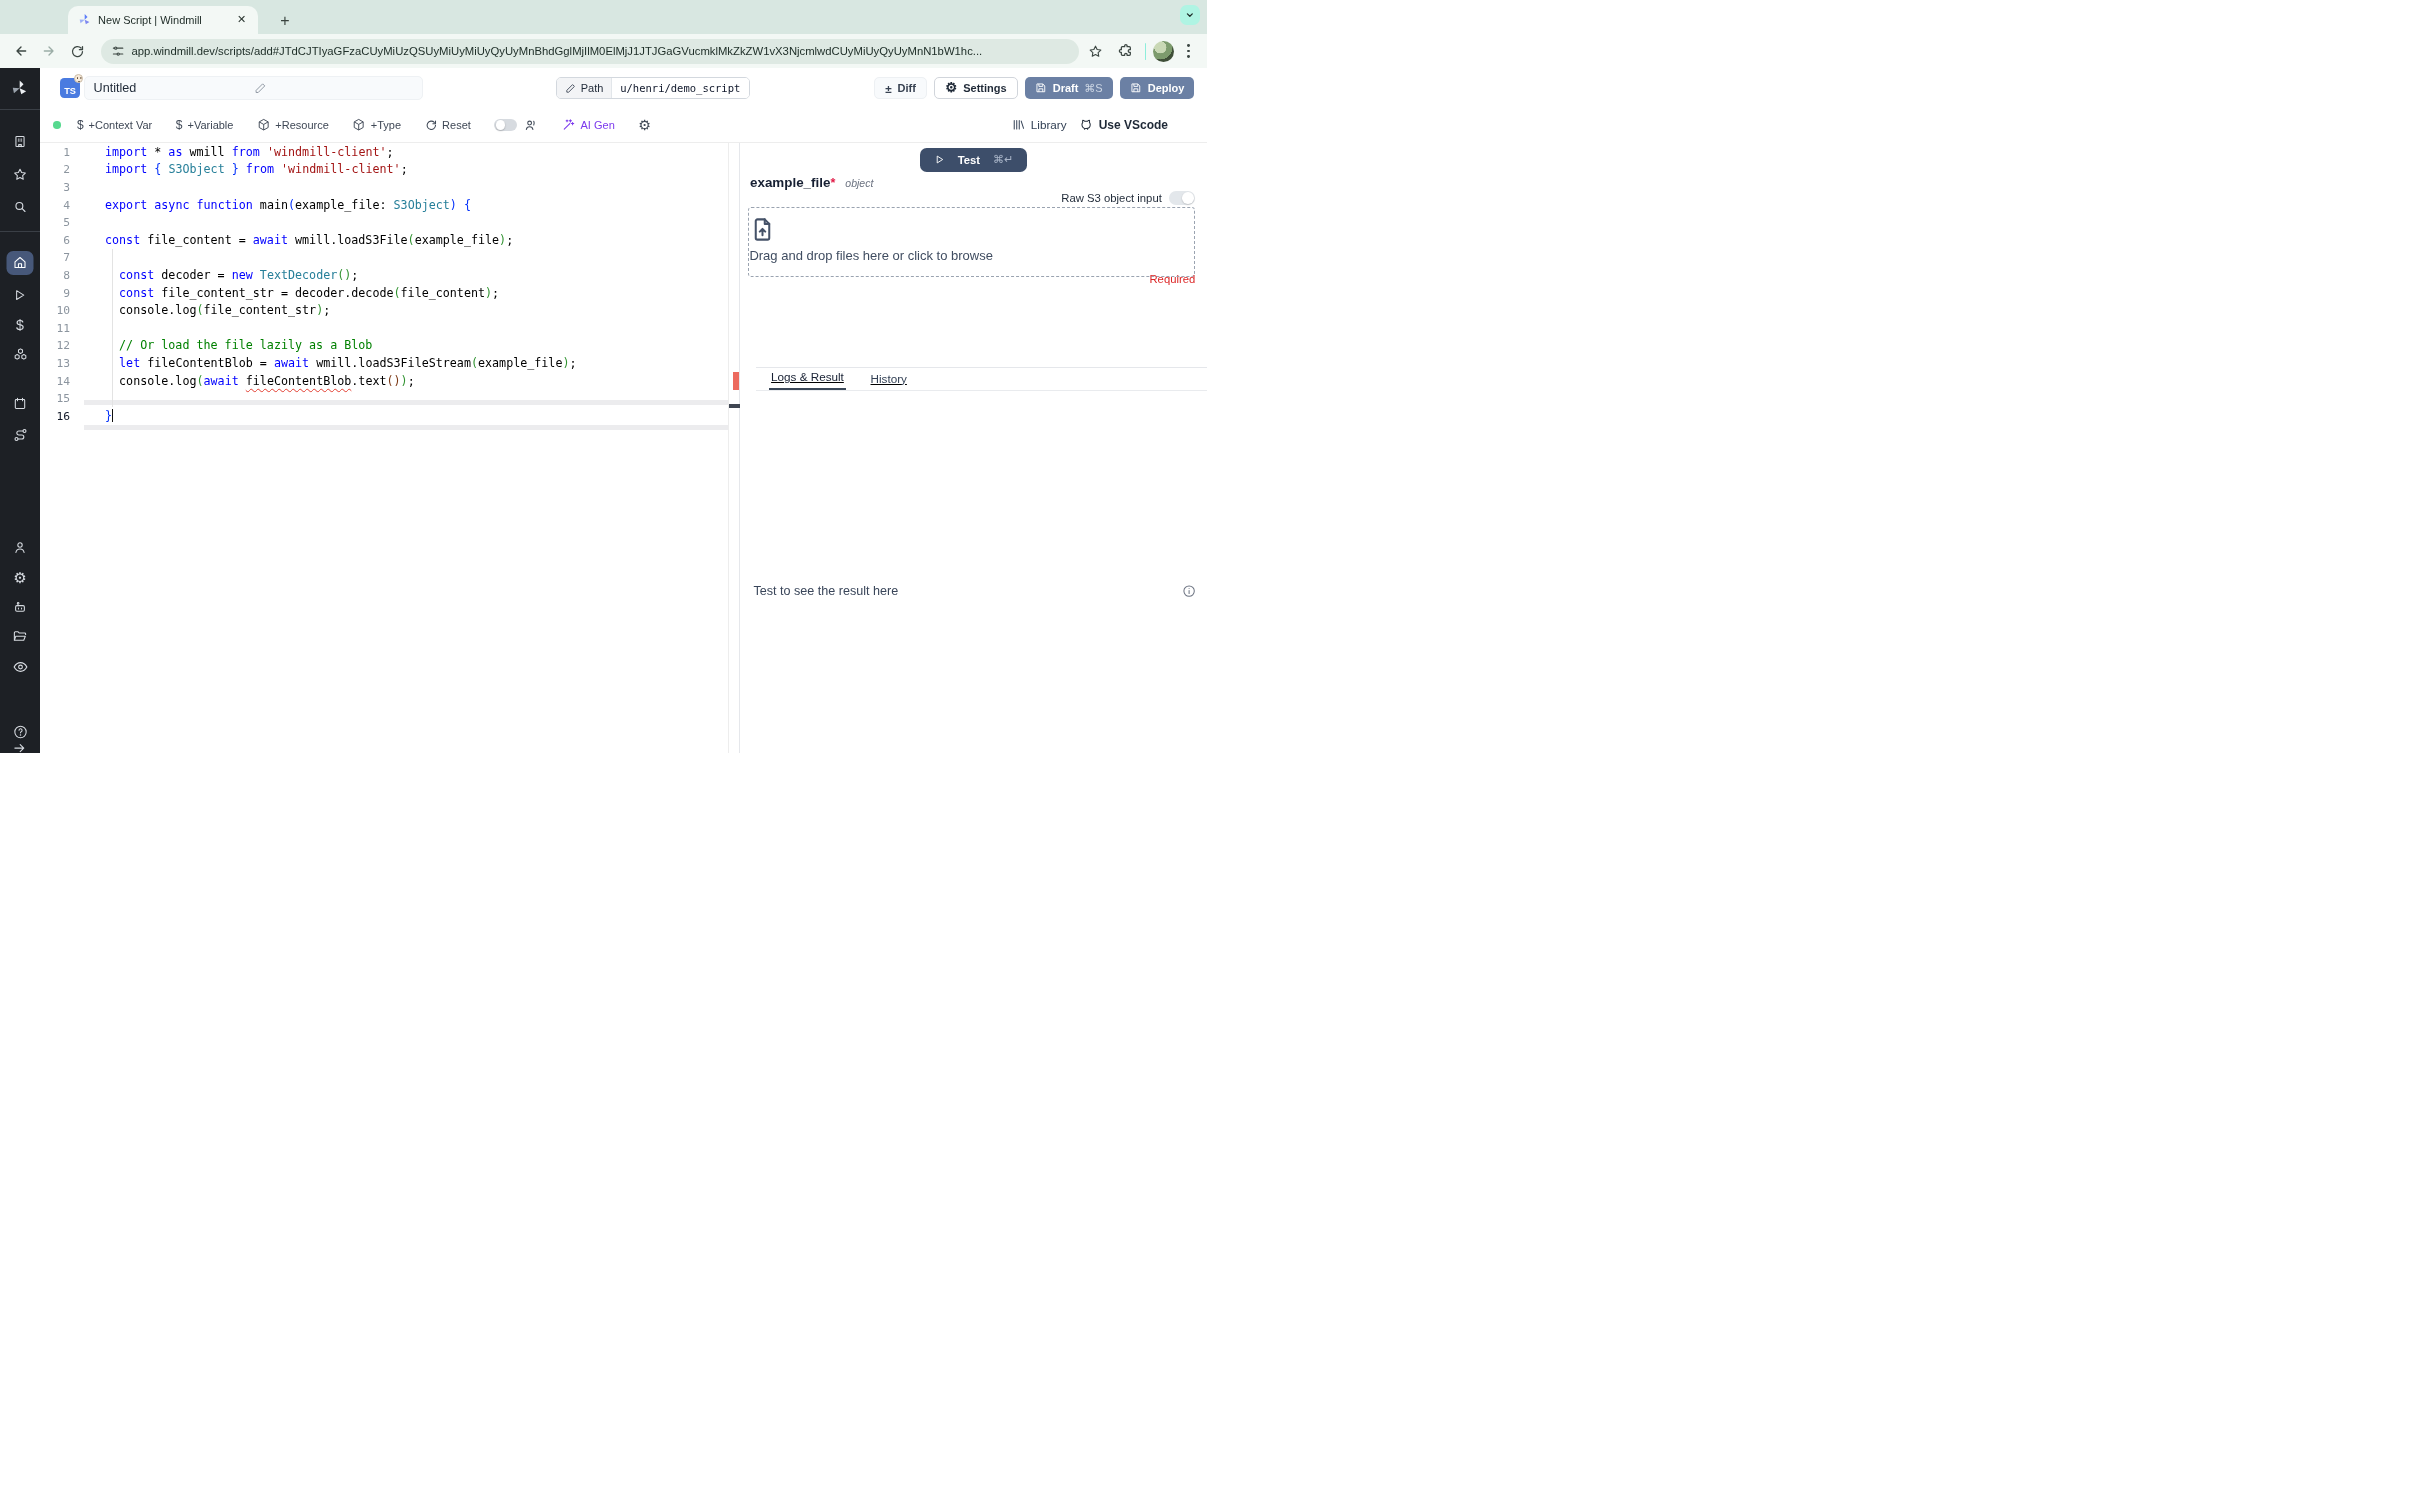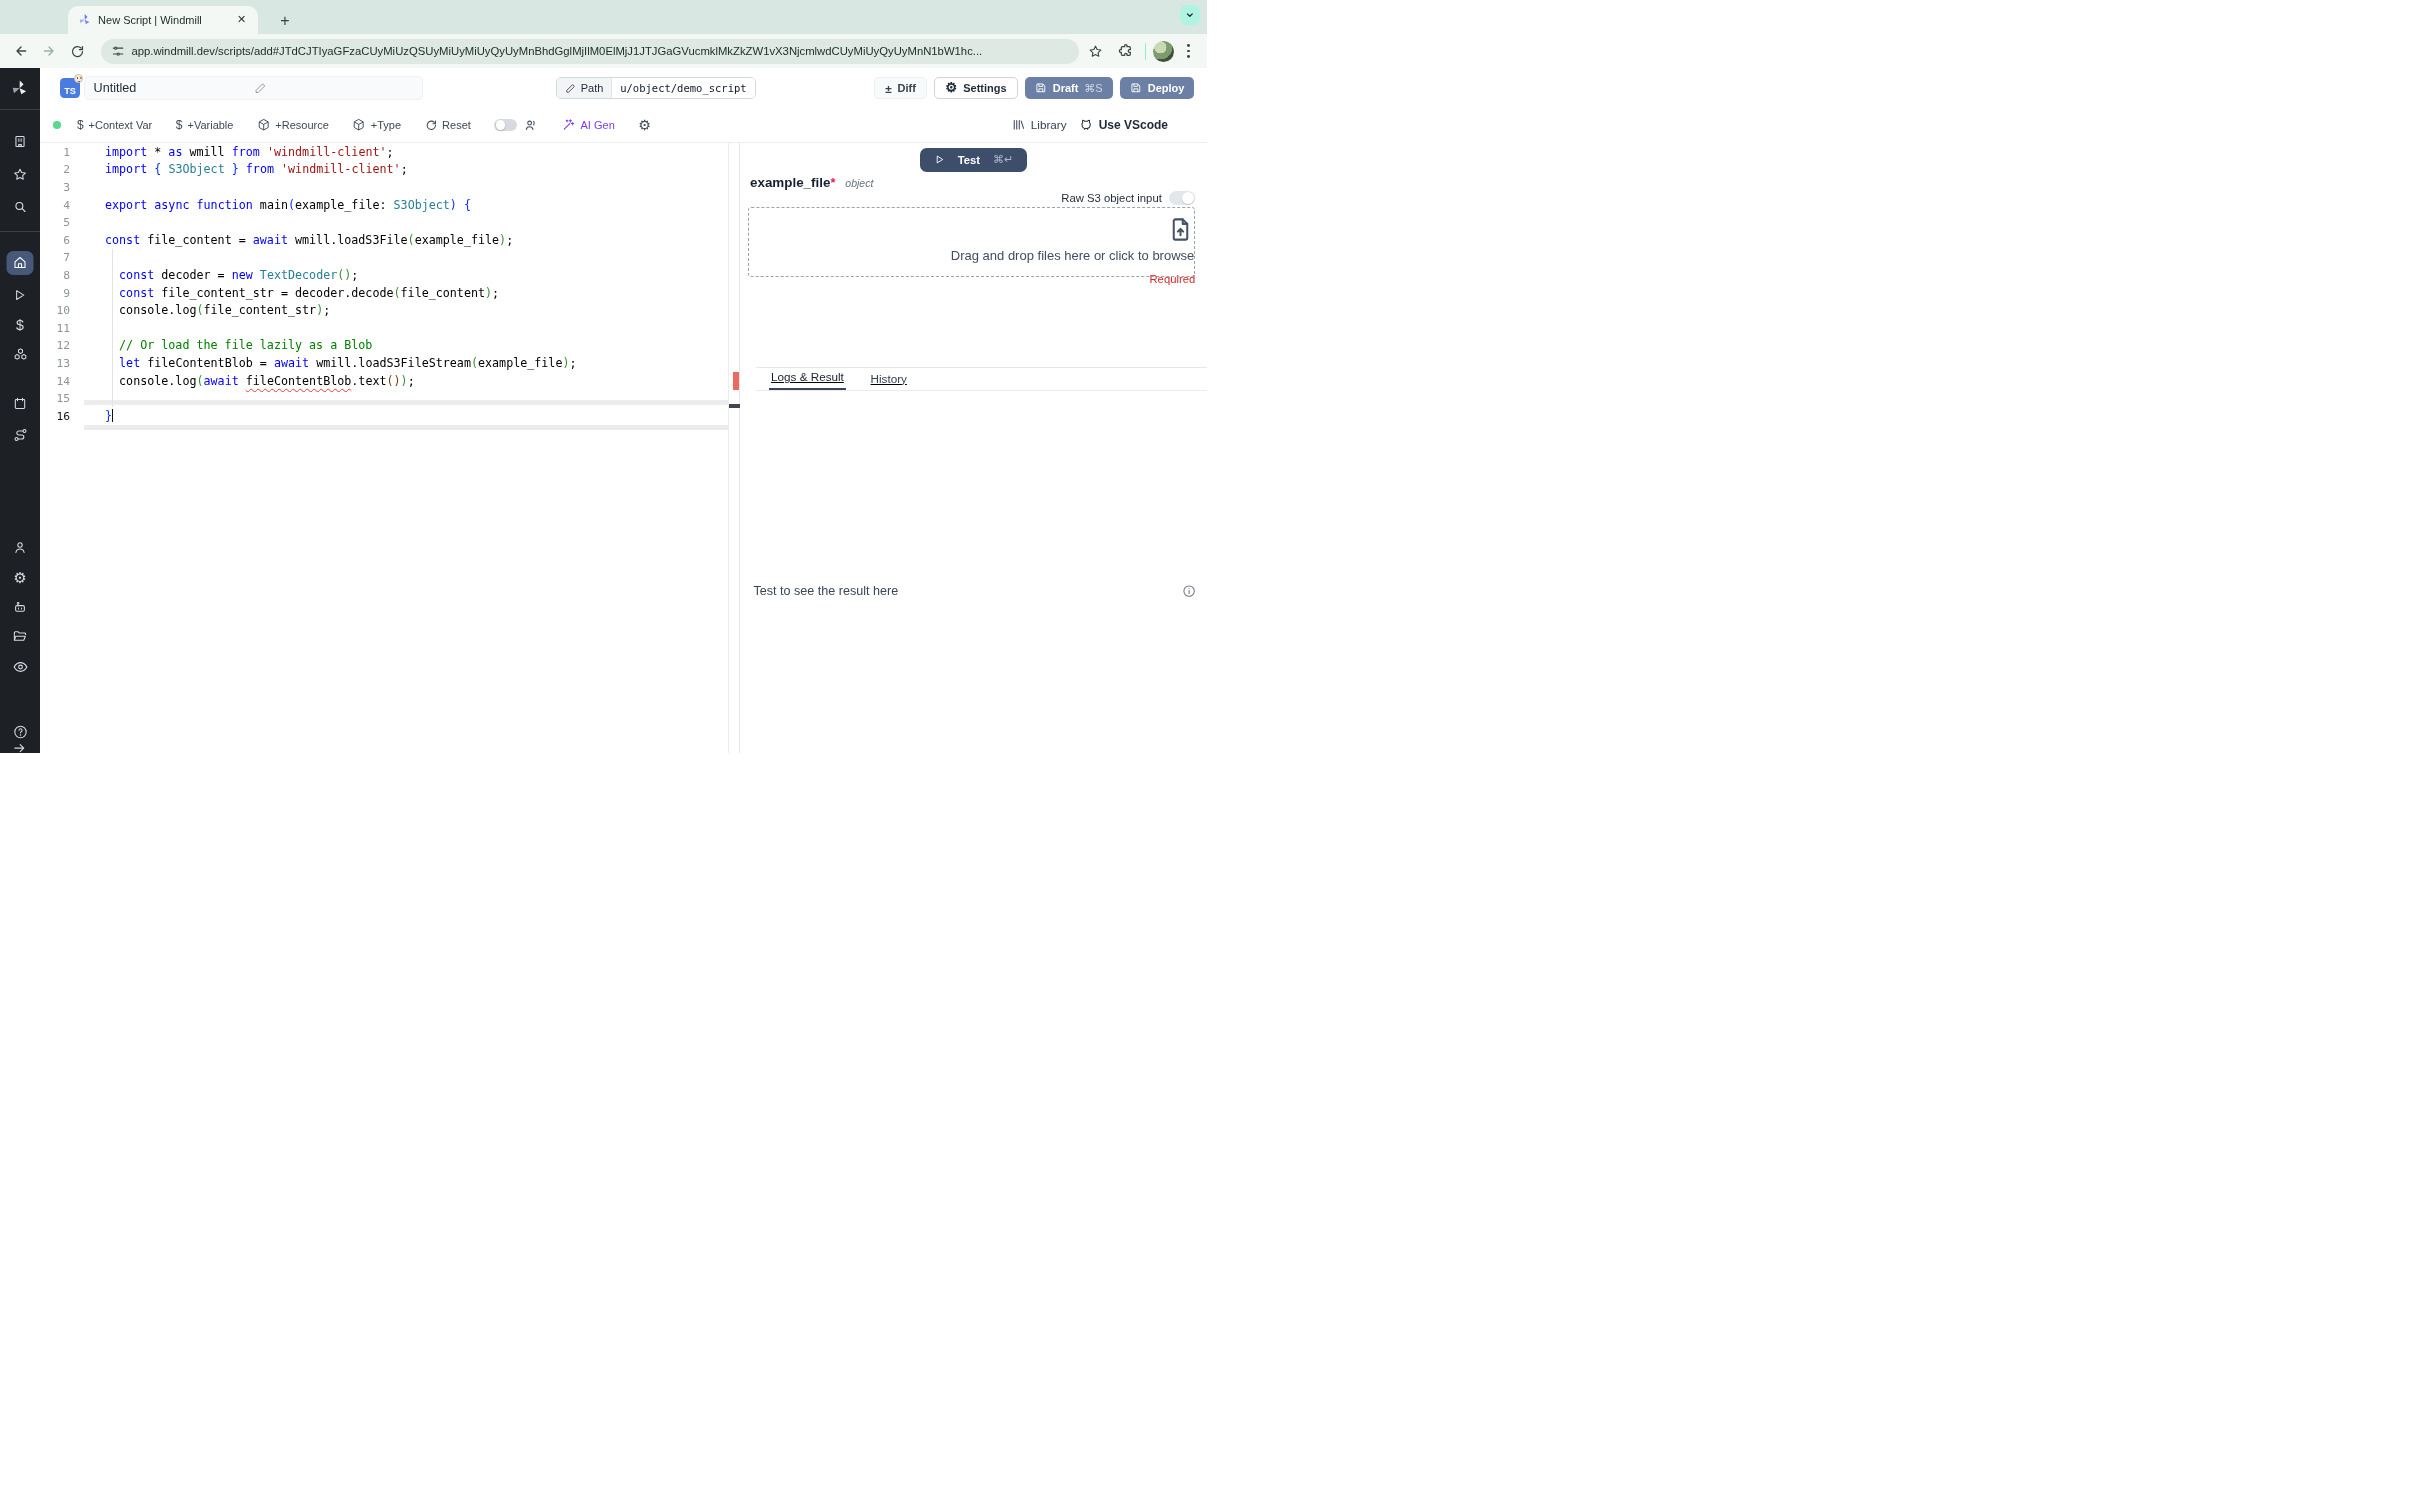--- a/index.html
+++ b/index.html
@@ -108,21 +108,21 @@
   .arg-row { position:absolute; top:32px; left:10px; display:flex; align-items:baseline; }
   .arg-name { font-size:13.4px; font-weight:700; color:#172033; }
   .arg-req { color:#e11d48; font-size:12.6px; font-weight:700; }
   .arg-type { font-size:10.5px; font-style:italic; color:#6b7280; margin-left:10px; }
   .raw-row { position:absolute; top:48px; right:11.7px; display:flex; align-items:center; gap:7.5px; }
   .raw-label { font-size:11.3px; color:#1f2937; }
   .toggle-md { width:26px; height:14.2px; border-radius:7.5px; background:#e3e7eb; position:relative; }
   .toggle-md i { position:absolute; top:1.3px; right:1.3px; width:11.7px; height:11.7px; border-radius:50%;
                  background:#fff; box-shadow:0 0.8px 1.7px rgba(0,0,0,.2); }
   .dropzone { position:absolute; top:64px; left:8.4px; right:11.7px; height:70px; border:1.3px dashed #9aa3b0;
-              border-radius:3.4px; display:flex; flex-direction:column; align-items:flex-end; padding-top:7.5px; gap:5px; }
+              border-radius:3.4px; display:flex; flex-direction:column; align-items:flex-start; padding-top:7.5px; gap:5px; }
   .dz-text { font-size:13px; color:#404d61; }
   .required { position:absolute; top:130px; right:11.7px; font-size:11.3px; color:#dc2626; }
   .logs-section { position:absolute; top:224px; left:16px; right:0; border-top:0.8px solid #e5e7eb;text-decoration:underline; }
   .tabsrow { height:22.6px; display:flex; align-items:flex-end; padding-left:13.4px; gap:25px; border-bottom:0.8px solid #e9ebee; }
   .ltab { font-size:11.7px; color:#334155; padding-bottom:5px; }
   .ltab.active { color:#172033; font-weight:500; border-bottom:2.5px solid #3a4758; margin-bottom:-0.8px; padding-left:1.7px; padding-right:1.7px; }
   .logs-gray { height:186px; background:#edf0f3; position:relative; border-bottom:0.8px solid #e3e6ea; }
   .autoscroll { position:absolute; top:7.5px; right:11px; display:flex; align-items:center; gap:5.9px;
                 font-size:11.3px; color:#2c3748; }
   .nologs { position:absolute; top:32px; left:13.4px; font-family:"DejaVu Sans Mono", monospace;
@@ -328,21 +328,21 @@
         </div>
         <div class="path-chip">
           <div class="path-left">
             <span>
               <svg class="svg" width="11" height="11" viewBox="0 0 24 24" fill="none" stroke="#374151" stroke-width="1.9" stroke-linejoin="round">
                   <path d="M16.5 3.5l4 4L8 20H4v-4z"></path>
                 </svg>
             </span>
             <span>Path</span>
           </div>
-          <div class="path-right">u/object/demo_script</div>
+          <div class="path-right">u/henri/demo_script</div>
         </div>
         <div class="hdr-btns">
           <div class="btn btn-light">
             <span style="font-size:11.7px">±</span>
             <span>Diff</span>
           </div>
           <div class="btn btn-white">
             <span class="gearglyph">⚙</span>
             <span>Settings</span>
           </div>

